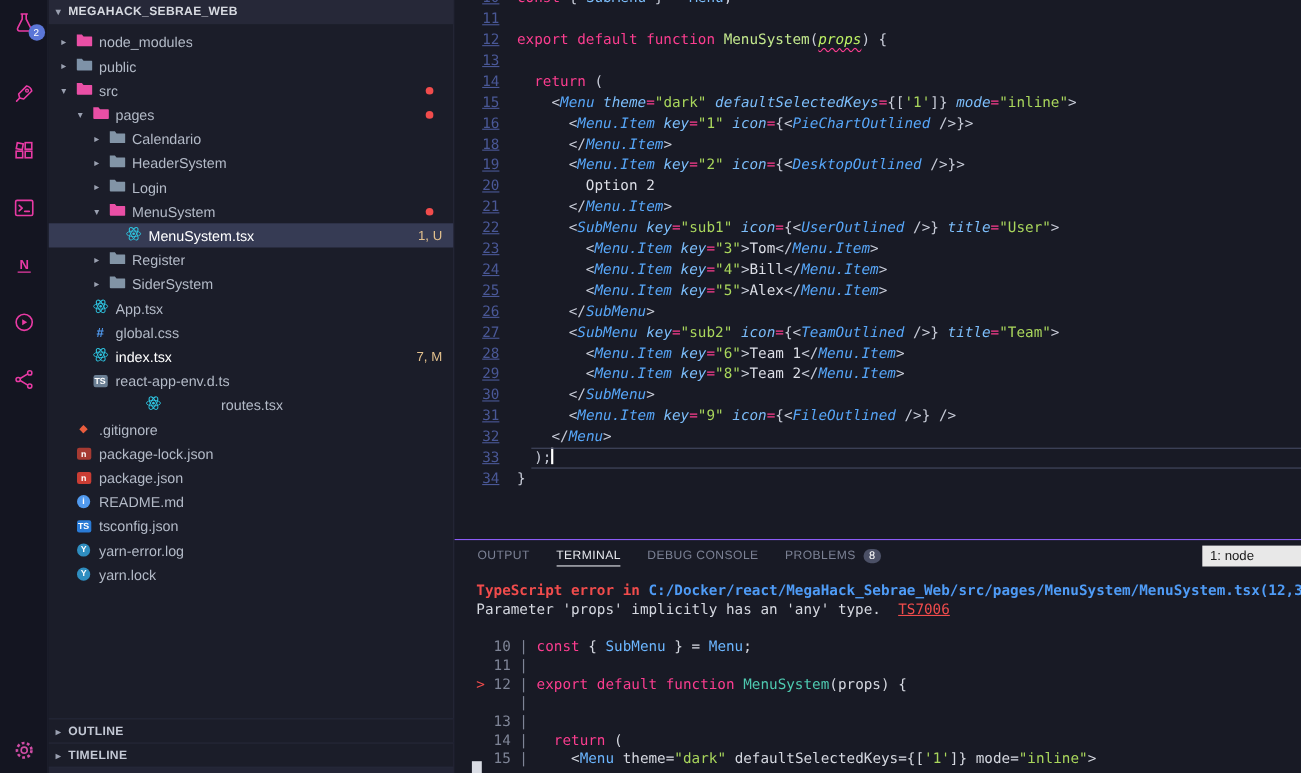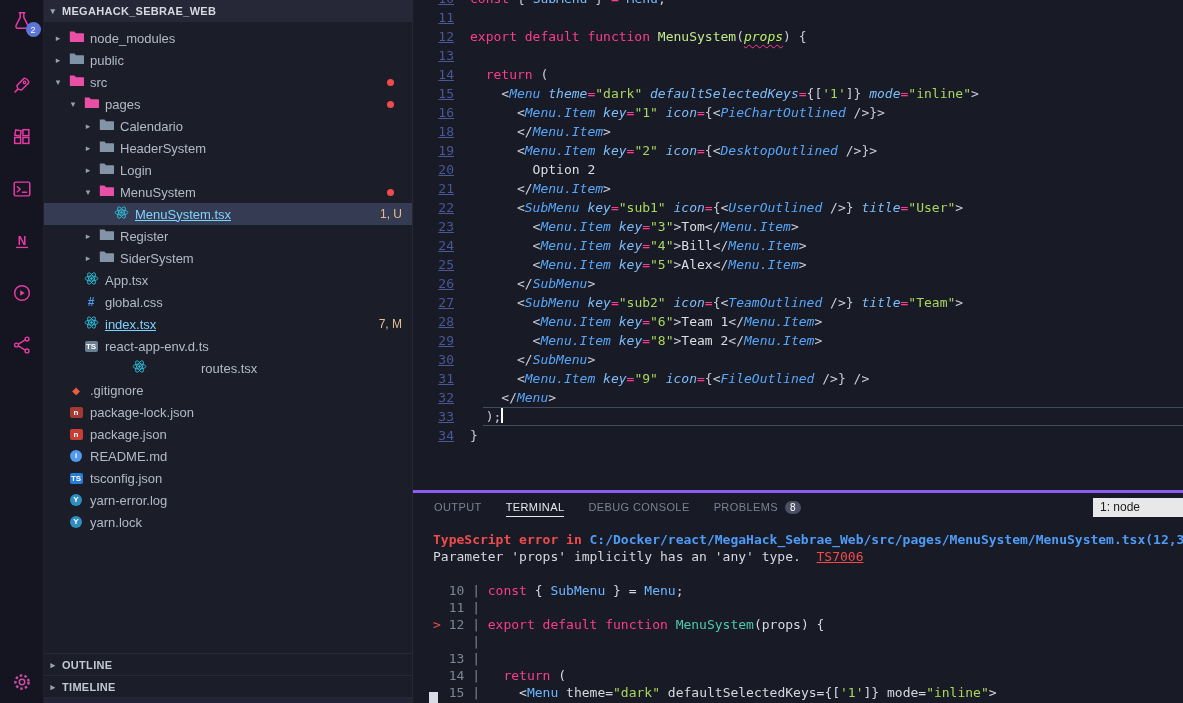--- a/index.html
+++ b/index.html
@@ -27,21 +27,21 @@
     color:#d6d9e0; font-size:11px; font-weight:bold; letter-spacing:.3px; cursor:pointer; }
   .sb-header .chev { width:18px; text-align:center; }
   .tree { margin-top:5px; }
   .tree-row { height:22px; display:flex; align-items:center; color:#b3bac7;
     font-size:13px; position:relative; cursor:pointer; white-space:nowrap; }
   .tree-row.selected { background:#363b54; }
   .chev { width:16px; flex:none; text-align:center; font-size:9px; color:#9aa0b0; }
   .ticon { width:20px; height:16px; flex:none; display:flex; align-items:center;
     justify-content:center; margin-right:4px; }
   .tlabel { overflow:hidden; }
-  .gold { color:#7dd3fc;text-decoration:underline; }
+  .gold { color:#ffffff; }
   .tbadge { position:absolute; right:10px; font-size:12px; color:#e2c08d; }
   .gitdot { position:absolute; right:18px; width:7px; height:7px; border-radius:50%;
     background:#f14c4c; }
   .icon-box { display:inline-block; min-width:13px; height:11px; font-size:8px;
     font-weight:bold; color:#fff; border-radius:2px; text-align:center; line-height:11px;
     padding:0 1px; }
   .icon-circle { display:inline-block; width:12px; height:12px; font-size:8px;
     font-weight:bold; color:#fff; border-radius:50%; text-align:center; line-height:12px; }
   .sb-sections { position:absolute; bottom:0; left:0; right:0; }
   .section-row { height:22px; border-top:1px solid #262839; display:flex; align-items:center;
@@ -68,21 +68,21 @@
   .tk-attr { color:#7cbdfa; font-style:italic; }
   .tk-str  { color:#a9d65c; }
   .tk-txt  { color:#dcdee6; }
   .tk-fn   { color:#c3e88d; }
   .tk-var  { color:#7cbdfa; }
   .tk-param{ color:#bef264; font-style:italic;
     text-decoration:underline wavy #fb3d8f 1px; text-underline-offset:3px; }
 
   
   .panel { position:absolute; left:413px; top:490px; right:0; bottom:0;
-    background:#181a25; border-top:3px solid #8b5cf6; }
+    background:#181a25; border-top:1px solid #8b5cf6; }
   .panel-tabs { display:flex; align-items:center; height:28px; padding-left:21px; gap:24px; }
   .panel-tab { font-size:11px; letter-spacing:.4px; color:#7b8194; height:100%;
     display:flex; align-items:center; position:relative; cursor:pointer; }
   .panel-tab.active { color:#e6e8ee; }
   .panel-tab.active::after { content:""; position:absolute; left:0; right:0; bottom:4px;
     height:1px; background:#e6e8ee; }
   .tab-badge { margin-left:7px; background:#4b5066; color:#fff; font-size:10px;
     border-radius:9px; padding:1px 5px; }
   .node-select { position:absolute; right:0; top:5px; width:90px; height:19px;
     background:#e8e8e8; color:#1b1b1b; font-size:12px; line-height:19px;

